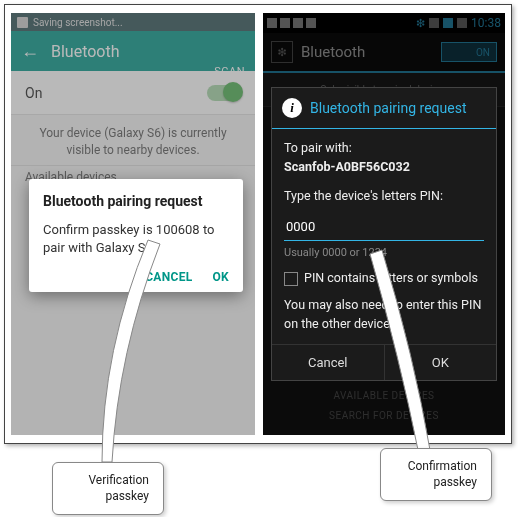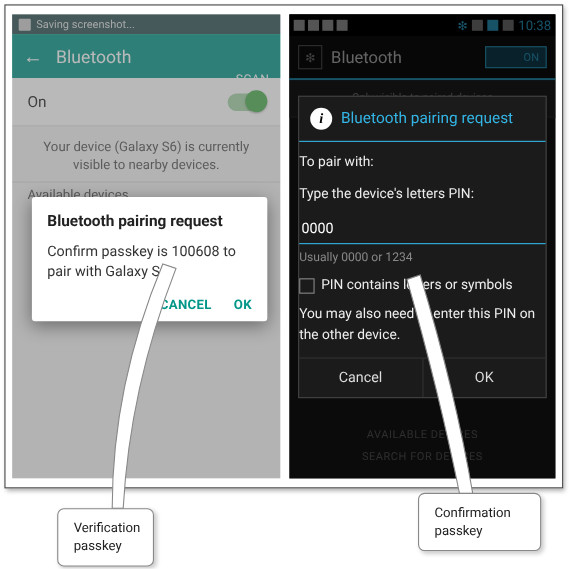--- a/index.html
+++ b/index.html
@@ -40,36 +40,36 @@
   .holo-header { background: #111; height: 40px; border-bottom: 2px solid #33b5e5; display: flex; align-items: center; padding: 0 8px; }
   .holo-header .hicon { width: 22px; height: 22px; border: 1px solid #666; margin-right: 8px; display:flex; align-items:center; justify-content:center; }
   .holo-header .htitle { font-size: 15px; color: #ddd; flex: 1; }
   .holo-header .on-toggle { width: 56px; height: 20px; background: #164a5e; border: 1px solid #33b5e5; color: #33b5e5; font-size: 10px; display: flex; align-items: center; justify-content: flex-end; padding: 0 6px; }
   .holo-row { background: #222; height: 34px; color: #888; font-size: 10px; display: flex; align-items: center; justify-content: center; border-bottom: 1px solid #333; }
   .overlay-right { position: absolute; inset: 0; background: rgba(0,0,0,0.55); }
   .dialog-right { position: absolute; left: 8px; top: 74px; width: 226px; background: #1b1b1b; border: 1px solid #444; }
   .dr-title { display: flex; align-items: center; padding: 10px 10px; border-bottom: 1px solid #33b5e5; }
   .dr-title .info { width: 20px; height: 20px; border-radius: 50%; background: #fff; color: #000; font-size: 13px; font-weight: bold; display:flex; align-items:center; justify-content:center; margin-right:8px; font-style: italic; font-family: Georgia, serif; }
   .dr-title .txt { color: #33b5e5; font-size: 14px; }
-  .dr-body { padding: 10px 0; color: #eee; font-size: 12.5px; line-height: 1.5; }
+  .dr-body { padding: 10px 12px; color: #eee; font-size: 12.5px; line-height: 1.5; }
   .dr-body .devname { font-weight: bold; }
   .dr-body .pin-input { margin-top: 8px; border-bottom: 1.5px solid #33b5e5; padding: 4px 2px 3px; font-size: 13px; color: #fff; }
   .dr-body .hint { color: #888; font-size: 11px; margin-top: 4px; }
   .dr-body .chk-row { display: flex; align-items: center; margin-top: 8px; gap: 6px; }
   .dr-body .chk { width: 14px; height: 14px; border: 1px solid #888; }
   .dr-body .note { margin-top: 8px; }
   .dr-btns { display: flex; border-top: 1px solid #333; }
   .dr-btn { flex:1; text-align:center; padding: 10px 0; color: #ddd; font-size: 13px; cursor:pointer; }
   .dr-btn.sep { border-right: 1px solid #333; }
   .holo-footer1 { position: absolute; bottom: 34px; left:0; right:0; text-align:center; color:#666; font-size:10px; letter-spacing:0.5px; }
   .holo-footer2 { position: absolute; bottom: 14px; left:0; right:0; text-align:center; color:#666; font-size:10px; letter-spacing:0.5px; }
 
   
-  .callout { position: absolute; background: #fff; border: 1px solid #888; border-radius: 6px; padding: 10px 14px; font-size: 12px; color: #222; text-align: left; line-height: 1.3; box-shadow: 2px 2px 4px rgba(0,0,0,0.2); }
-  .callout.left { left: 52px; top: 462px; width: 88px; }
+  .callout { position: absolute; background: #fff; border: 1px solid #888; border-radius: 6px; padding: 10px 14px; font-size: 12px; color: #222; text-align: right; line-height: 1.3; box-shadow: 2px 2px 4px rgba(0,0,0,0.2); }
+  .callout.left { left: 52px; top: 462px; width: 112px; }
   .callout.right { left: 380px; top: 448px; width: 112px; }
   svg.pointer { position: absolute; overflow: visible; }
 </style>
 </head>
 <body>
 
 <div class="container">
 
   <div class="phone phone-left">
     <div class="status-giga">
@@ -129,20 +129,21 @@
     <div class="holo-footer2">SEARCH FOR DEVICES</div>
 
     <div class="overlay-right"></div>
     <div class="dialog-right">
       <div class="dr-title">
         <span class="info">i</span>
         <span class="txt">Bluetooth pairing request</span>
       </div>
       <div class="dr-body">
         <div>To pair with:</div>
+        <div class="devname">Scanfob-A0BF56C032</div>
         <div style="margin-top:10px">Type the device's letters PIN:</div>
         <div class="pin-input">0000</div>
         <div class="hint">Usually 0000 or 1234</div>
         <div class="chk-row">
           <span class="chk"></span>
           <span>PIN contains letters or symbols</span>
         </div>
         <div class="note">You may also need to enter this PIN on the other device.</div>
       </div>
       <div class="dr-btns">

